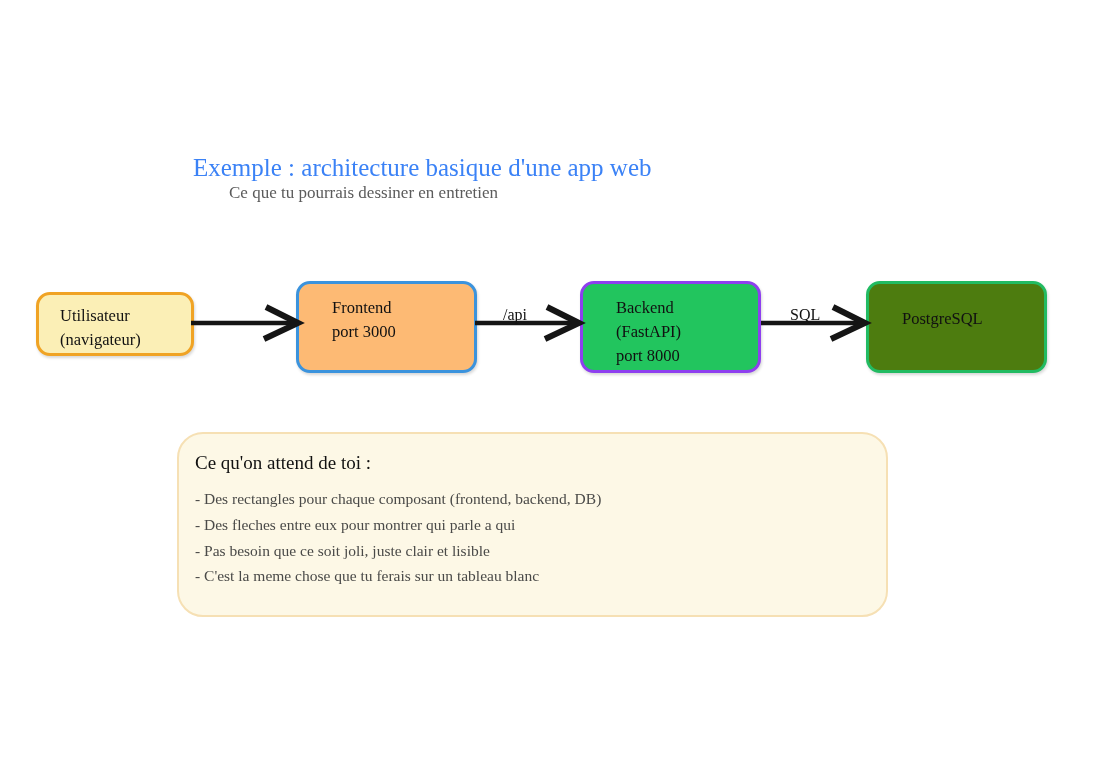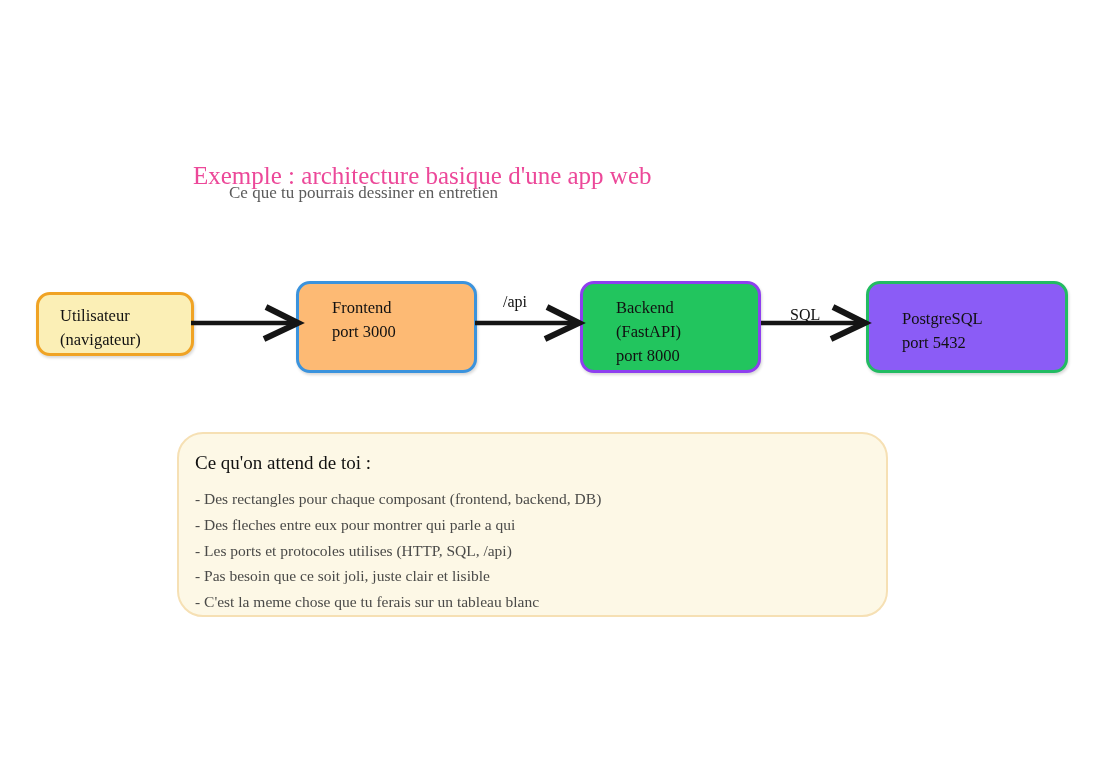--- a/index.html
+++ b/index.html
@@ -13,24 +13,24 @@
     position: relative;
     overflow: hidden;
     font-family: "Liberation Serif", "DejaVu Serif", serif;
     color: #111111;
   }
 
   
   #diagram-title {
     position: absolute;
     left: 193px;
-    top: 160px;
+    top: 152px;
     font-size: 25px;
     line-height: 32px;
-    color: #ec4899;
+    color: #3b82f6;
     white-space: nowrap;
   }
   #diagram-subtitle {
     position: absolute;
     left: 229px;
     top: 182px;
     font-size: 17px;
     line-height: 22px;
     color: #5b5b5b;
     white-space: nowrap;
@@ -87,43 +87,43 @@
     width: 181px;
     height: 92px;
     background: #22c55e;
     border-color: #8e3fef;
     border-width: 3px;
     padding: 12px 0 0 33px;
   }
   #node-database {
     left: 866px;
     top: 281px;
-    width: 202px;
+    width: 181px;
     height: 92px;
-    background: #8b5cf6;
+    background: #4d7c0f;
     border-color: #22bb62;
     border-width: 3px;
     padding: 23px 0 0 33px;
   }
 
   
   .arrow-group { position: absolute; pointer-events: auto; }
   #arrow-user-frontend { left: 190px; top: 300px; }
   #arrow-frontend-backend { left: 474px; top: 300px; }
   #arrow-backend-database { left: 760px; top: 300px; }
 
   .arrow-label {
     position: absolute;
     font-size: 16px;
     line-height: 20px;
     color: #111111;
     white-space: nowrap;
     pointer-events: auto;
   }
-  #label-api { left: 503px; top: 292px; text-align: right; }
+  #label-api { left: 503px; top: 305px; text-align: right; }
   #label-sql { left: 790px; top: 305px; }
 
   
   #callout-box {
     position: absolute;
     left: 177px;
     top: 432px;
     width: 711px;
     height: 185px;
     box-sizing: border-box;
@@ -172,21 +172,20 @@
   </div>
 
   <div class="node-box" id="node-backend">
     <div class="node-line">Backend</div>
     <div class="node-line">(FastAPI)</div>
     <div class="node-line">port 8000</div>
   </div>
 
   <div class="node-box" id="node-database">
     <div class="node-line">PostgreSQL</div>
-    <div class="node-line">port 5432</div>
   </div>
 
   <div class="arrow-group" id="arrow-user-frontend">
     <svg width="115" height="45" viewBox="0 0 115 45">
       <path d="M1 23 L104 23" stroke="#151515" stroke-width="4.5" fill="none" stroke-linecap="butt"></path>
       <path d="M76 7 L108 23 L74 39" stroke="#151515" stroke-width="6" fill="none" stroke-linejoin="miter" stroke-linecap="butt"></path>
     </svg>
   </div>
 
   <div class="arrow-group" id="arrow-frontend-backend">
@@ -206,16 +205,15 @@
   <div class="arrow-label" id="label-api">/api</div>
   <div class="arrow-label" id="label-sql">SQL</div>
 
 </div>
 
 <div id="callout-box"></div>
 <div id="callout-heading">Ce qu'on attend de toi :</div>
 <div id="callout-list">
   <div class="callout-item">- Des rectangles pour chaque composant (frontend, backend, DB)</div>
   <div class="callout-item">- Des fleches entre eux pour montrer qui parle a qui</div>
-  <div class="callout-item">- Les ports et protocoles utilises (HTTP, SQL, /api)</div>
   <div class="callout-item">- Pas besoin que ce soit joli, juste clair et lisible</div>
   <div class="callout-item">- C'est la meme chose que tu ferais sur un tableau blanc</div>
 </div>
 
 </body></html>

